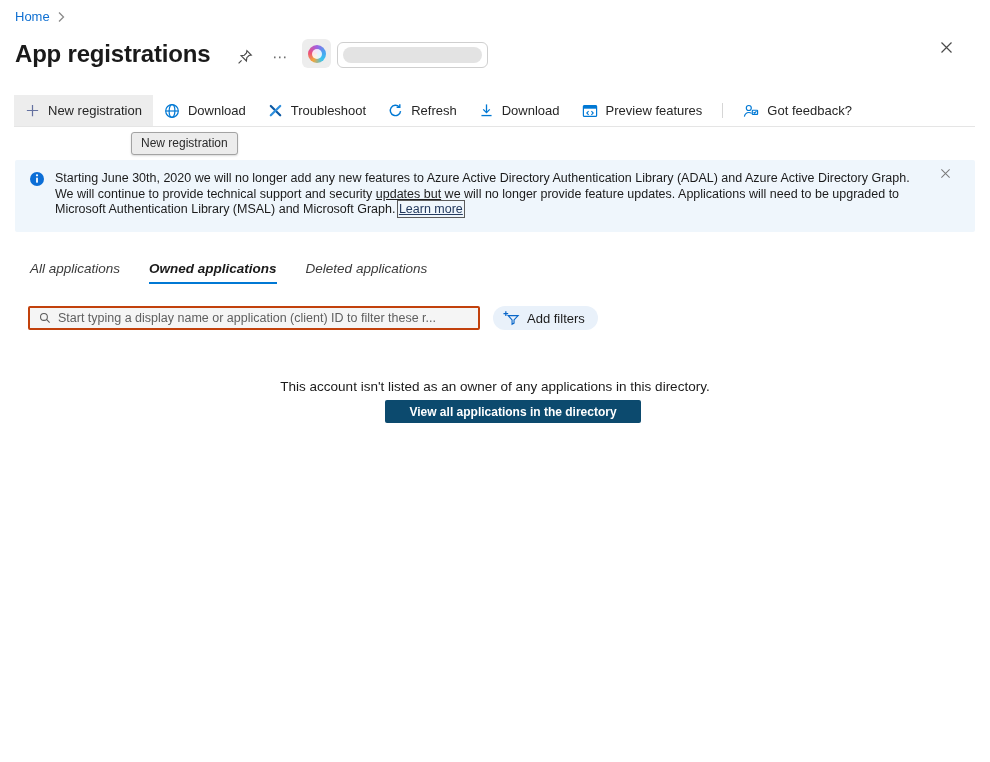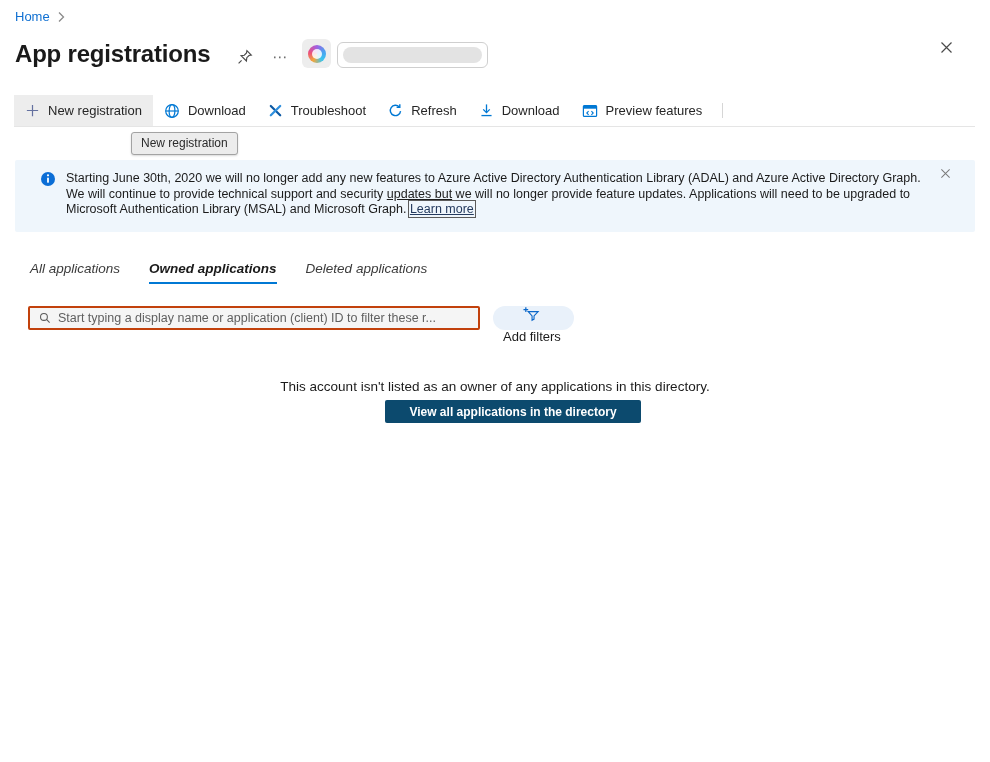--- a/index.html
+++ b/index.html
@@ -28,38 +28,38 @@
   .toolbar { position:absolute; left:14px; top:95px; right:15px; height:32px; display:flex; align-items:stretch; border-bottom:1px solid #e5e5e5; }
   .tb-item { display:flex; align-items:center; gap:8px; padding:0 11px; font-size:13px; color:#262626; cursor:pointer; white-space:nowrap; }
   .tb-item.hovered { background:#ededed; }
   .tb-divider { width:1px; background:#d6d6d6; margin:8px 9px; }
 
   
   .tooltip { position:absolute; left:131px; top:132px; background:#ececec; border:1px solid #a3a3a3; border-radius:3px; padding:3px 9px 4px 9px; font-size:12px; color:#2b2b2b; box-shadow:0 1px 2px rgba(0,0,0,.15); }
 
   
   .banner { position:absolute; left:15px; top:160px; width:960px; height:72px; background:#eff6fc; border-radius:2px; }
-  .banner-inner { display:flex; padding:11px 30px 0 14px; gap:10px;justify-content:center; }
+  .banner-inner { display:flex; padding:11px 30px 0 14px; gap:10px; }
   .banner-text { font-size:12.5px; line-height:15.6px; color:#1b1b1b; width:868px; }
   .banner-text .ul { text-decoration:underline; }
   .learn-more { color:#243a5e; text-decoration:underline; outline:1px solid #5b5b5b; outline-offset:1px; cursor:pointer; }
   .banner-close { position:absolute; right:24px; top:8px; color:#7a7a7a; cursor:pointer; line-height:12px; }
 
   
   .tabs { position:absolute; left:30px; top:261px; display:flex; gap:29px; }
   .tab { font-size:13.5px; color:#3b3b3b; padding-bottom:8px; cursor:pointer; position:relative;font-style:italic; }
   .tab.active { font-weight:700; color:#1a1a1a; }
   .tab.active::after { content:""; position:absolute; left:0; right:0; bottom:0; height:2.5px; background:#0078d4; }
 
   
   .filter-row { position:absolute; left:28px; top:306px; display:flex; align-items:center; gap:13px; }
   .search-box { width:452px; height:24px; border:2px solid #c2410c; border-radius:2px; background:#f5f5f5; display:flex; align-items:center; padding:0 8px; gap:6px; }
   .search-box input { border:none; background:transparent; outline:none; width:100%; font-size:12.5px; color:#333; font-family:"Liberation Sans", sans-serif; }
   .search-box input::placeholder { color:#5f5f5f; opacity:1; }
-  .add-filters { height:24px; border-radius:12px; background:#e9f1fa; display:flex; align-items:center; gap:7px; padding:0 13px 0 10px; font-size:13px; color:#1b1b1b; cursor:pointer;flex-direction:column; }
+  .add-filters { height:24px; border-radius:12px; background:#e9f1fa; display:flex; align-items:center; gap:7px; padding:0 13px 0 10px; font-size:13px; color:#1b1b1b; cursor:pointer; }
 
   
   .empty-msg { position:absolute; left:0; right:0; top:379px; text-align:center; font-size:13.5px; color:#1b1b1b; }
   .empty-btn { position:absolute; left:385px; top:400px; width:256px; height:23px; background:#0c4a6e; color:#fff; border:none; border-radius:2px; font-size:12px; font-weight:700; font-family:"Liberation Sans", sans-serif; cursor:pointer; }
 
   svg { display:block; }
 </style>
 </head>
 <body>
 
@@ -147,20 +147,31 @@
       <span>
         <svg width="16" height="16" viewBox="0 0 16 16">
             <rect x="1.4" y="2.6" width="13.2" height="10.8" rx="1" fill="none" stroke="#0078d4" stroke-width="1.2"></rect>
             <rect x="1.4" y="2.6" width="13.2" height="3.1" fill="#0078d4"></rect>
             <path d="M6.6 8.2L4.8 10l1.8 1.8M9.4 8.2l1.8 1.8-1.8 1.8" fill="none" stroke="#0078d4" stroke-width="1.1"></path>
           </svg>
       </span>
       <span>Preview features</span>
     </div>
     <div class="tb-divider"></div>
+    <div class="tb-item">
+      <span>
+        <svg width="16" height="16" viewBox="0 0 16 16" fill="none" stroke="#0078d4" stroke-width="1.15">
+            <circle cx="5.8" cy="5" r="2.5"></circle>
+            <path d="M1.4 13.6c.5-2.6 2.3-4.1 4.4-4.1 1.1 0 2 .3 2.8.9"></path>
+            <rect x="9.3" y="7.2" width="5.3" height="4.2" rx="0.5"></rect>
+            <path d="M10.6 9.1l1 1 1.9-1.9"></path>
+          </svg>
+      </span>
+      <span>Got feedback?</span>
+    </div>
   </div>
 
   <div class="tooltip">New registration</div>
 
   <div class="banner">
     <div class="banner-inner">
       <span>
         <svg width="16" height="16" viewBox="0 0 16 16">
             <circle cx="8" cy="8" r="7" fill="#0b6ed6"></circle>
             <rect x="7.1" y="6.6" width="1.8" height="5.2" rx="0.9" fill="#fff"></rect>

